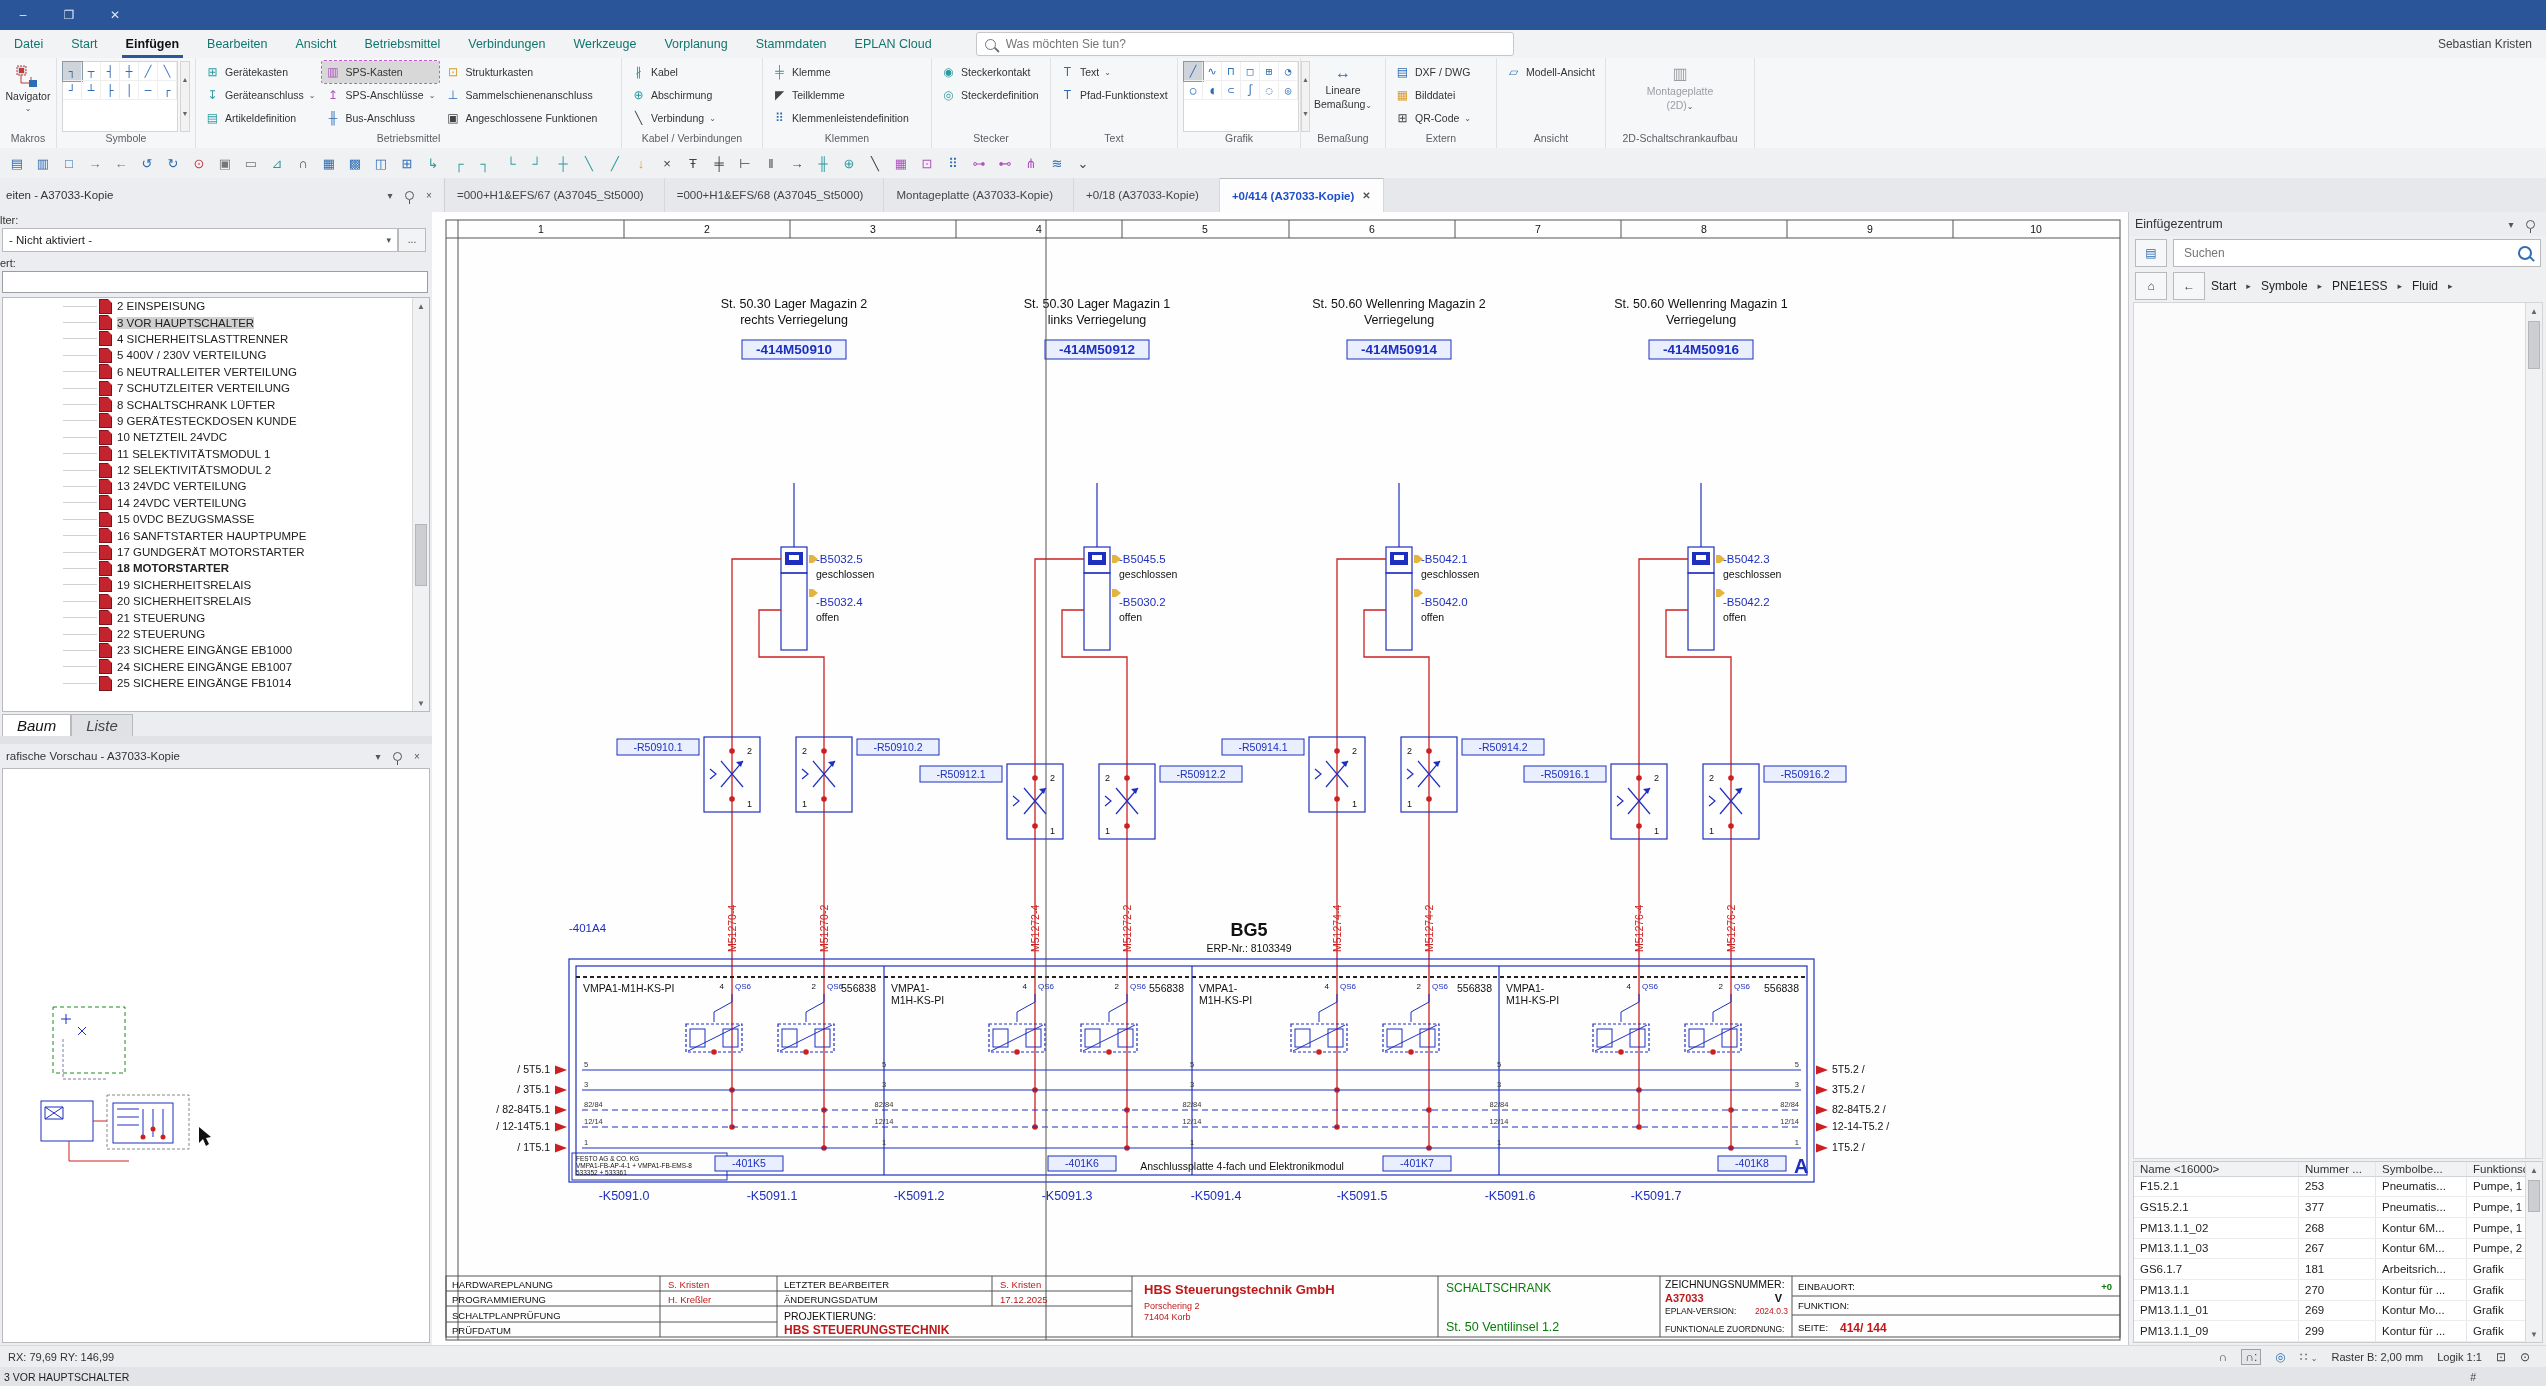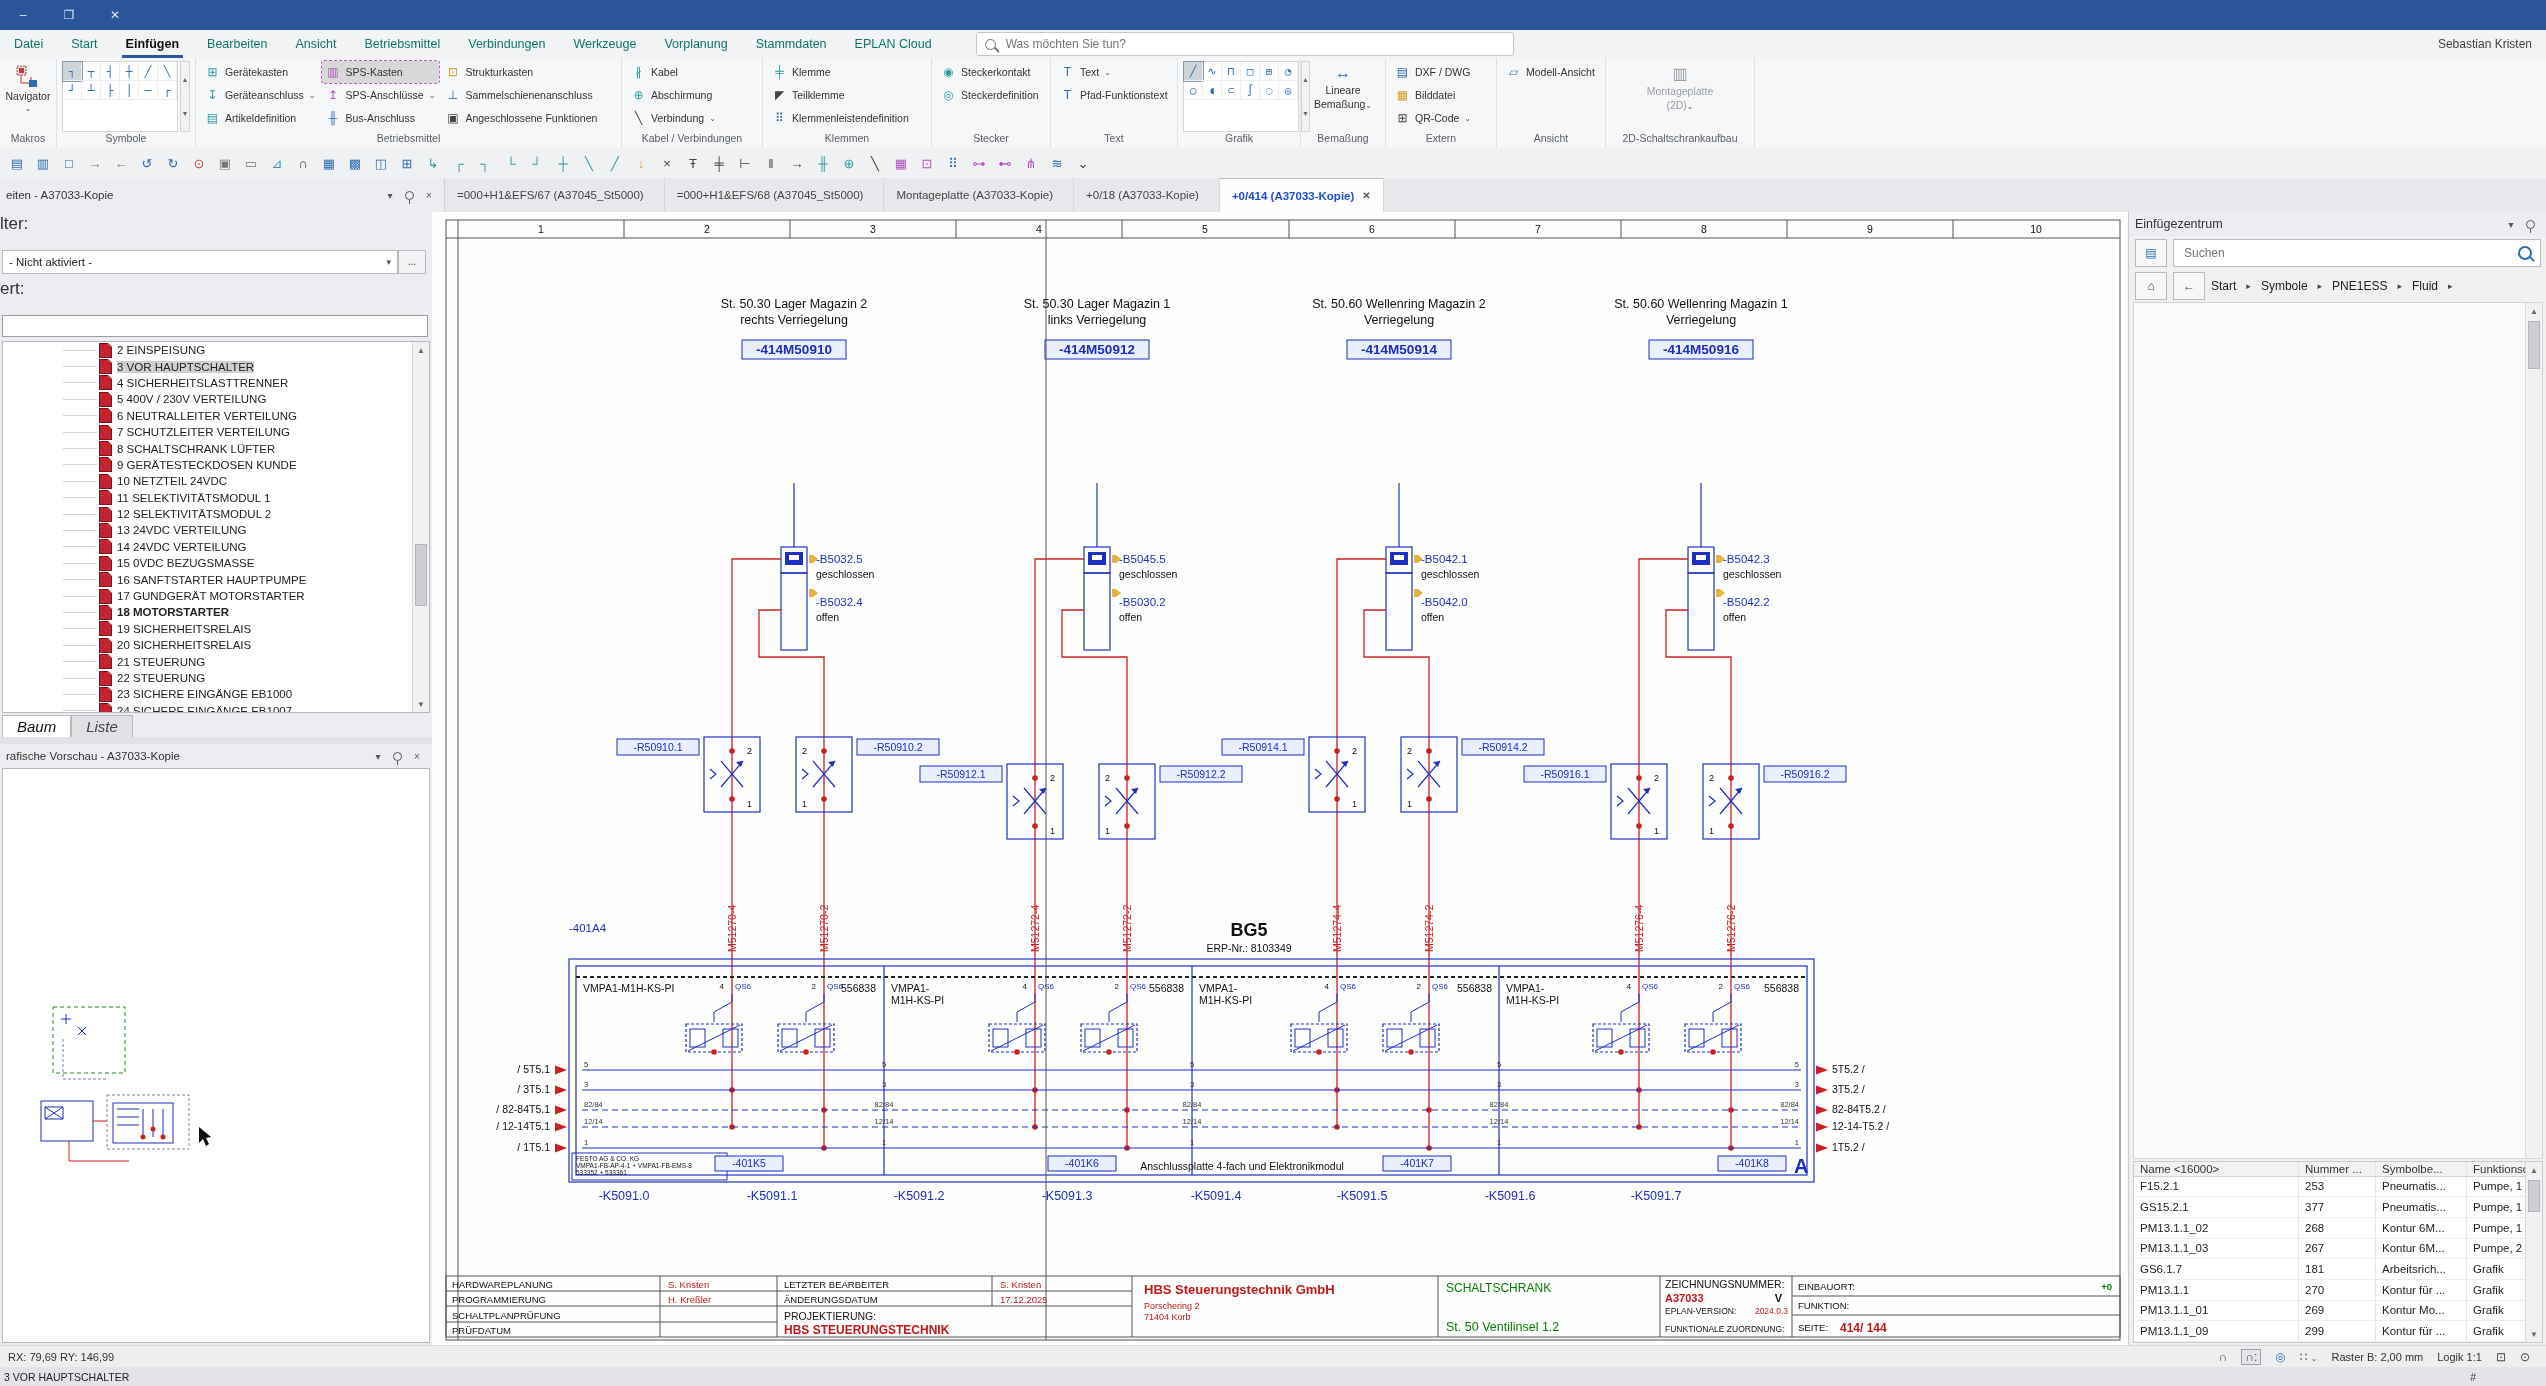--- a/index.html
+++ b/index.html
@@ -47,21 +47,21 @@
   .hicon{width:18px;text-align:center;color:#555;font-size:10px;}
   .pin{width:7px;height:7px;border:1px solid #555;border-radius:50%;position:relative;margin:0 6px;}
   .pin::after{content:"";position:absolute;left:3px;top:8px;width:1px;height:4px;background:#555;}
   .doctab{display:flex;align-items:center;padding:0 12px;font-size:11.5px;color:#444;border-right:1px solid #d6d8db;white-space:nowrap;gap:8px;}
   .doctab.active{background:#fdfdfd;color:#1d4ecc;font-weight:bold;border-top:1px solid #b9bcc0;}
   
   #leftdock{left:0;top:212px;width:432px;height:1133px;background:#ebedf0;border-right:1px solid #c8cacd;display:flex;flex-direction:column;}
   .panelhead{height:24px;display:flex;align-items:center;padding:0 6px;font-size:11.5px;color:#333;background:#ebedf0;}
   .panelhead .sp{flex:1;}
   #pagespanel{height:525px;display:flex;flex-direction:column;}
-  .flabel{font-size:17px;color:#333;padding:2px 4px 16px 0;}
+  .flabel{font-size:11px;color:#333;padding:2px 4px 2px 0;}
   #filtersel{margin:0 4px 3px 2px;height:22px;border:1px solid #b8babd;background:#fff;display:flex;align-items:center;font-size:11.5px;padding:0 6px;color:#222;justify-content:flex-end;}
   #filtersel .sp{flex:1;}
   #filtermore{position:absolute;right:6px;width:26px;height:22px;border:1px solid #b8babd;background:#f2f3f5;text-align:center;line-height:22px;font-size:10px;color:#444;}
   #wertinput{margin:0 4px 4px 2px;height:20px;border:1px solid #9a9da1;background:#fff;}
   #treewrap{flex:1;margin:0 2px;background:#fff;border:1px solid #b8babd;position:relative;overflow:hidden;display:flex;}
   #tree{flex:1;padding-top:0;overflow:hidden;}
   .treeitem{display:flex;align-items:center;height:16.4px;font-size:11.5px;color:#222;white-space:nowrap;padding-left:96px;position:relative;}
   .treeitem::before{content:"";position:absolute;left:60px;width:34px;height:1px;background:#cfd1d4;}
   .treeitem.selected .tl{background:#d0d0d0;}
   .treeitem.bold .tl{font-weight:bold;}

